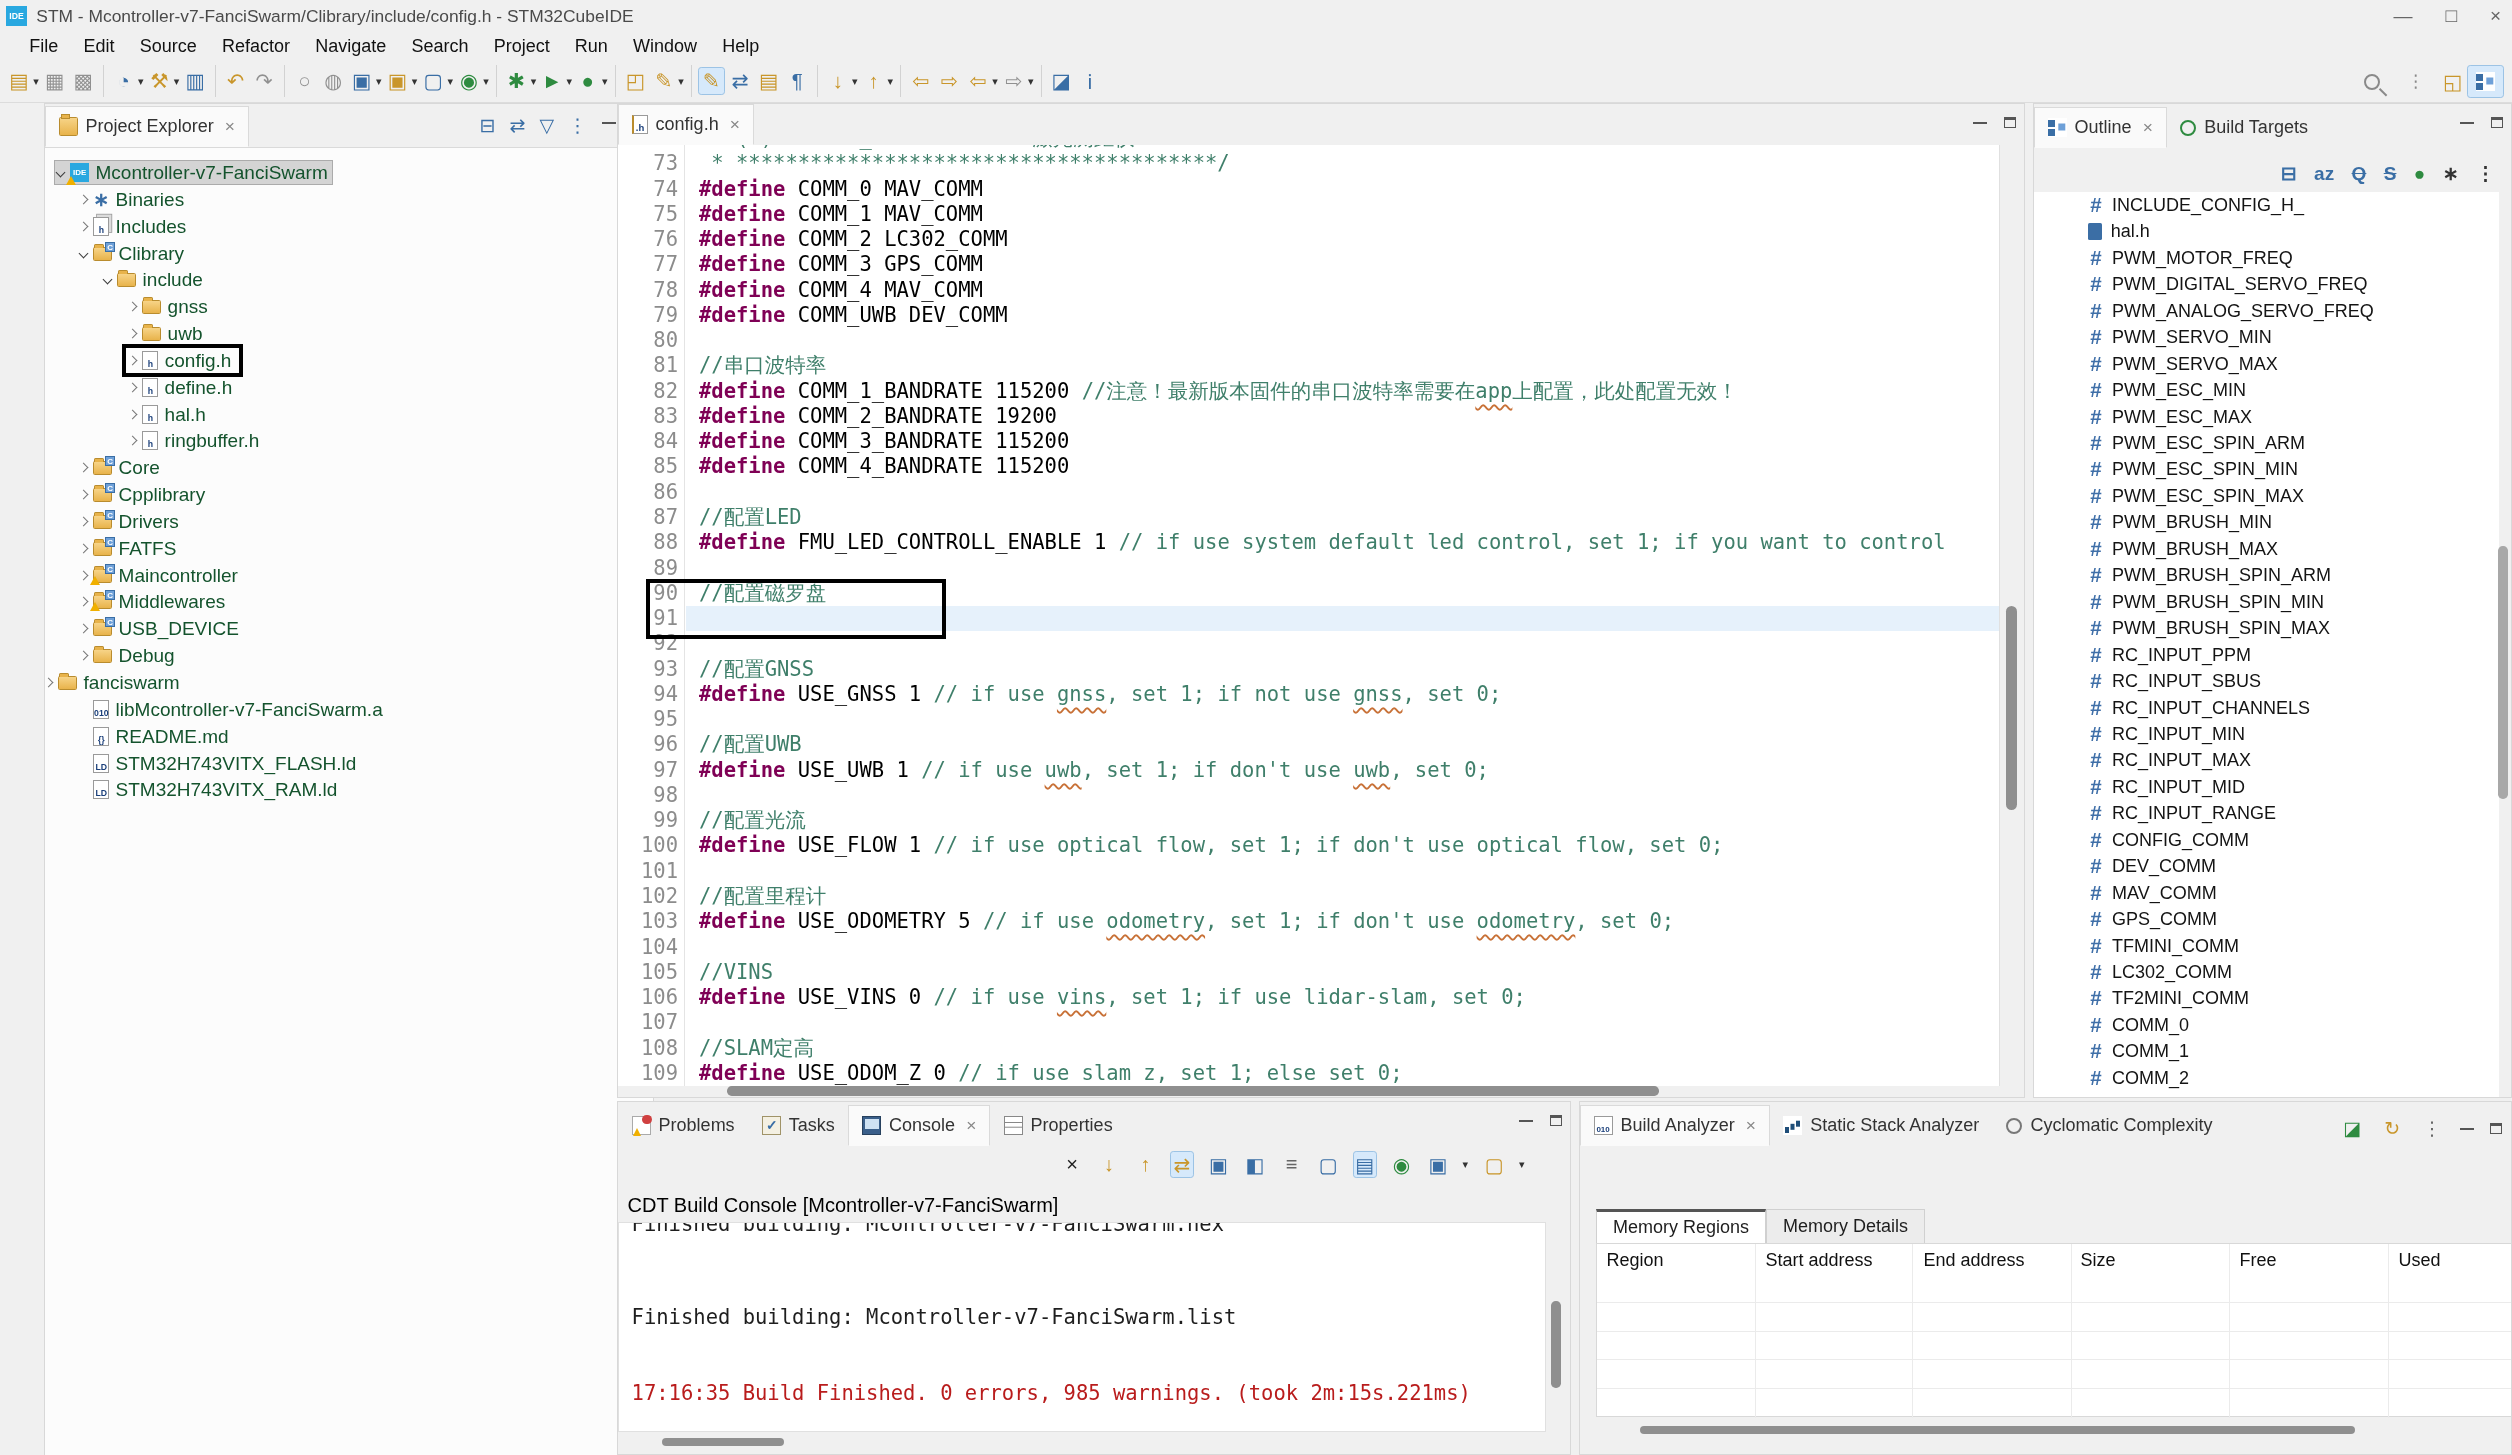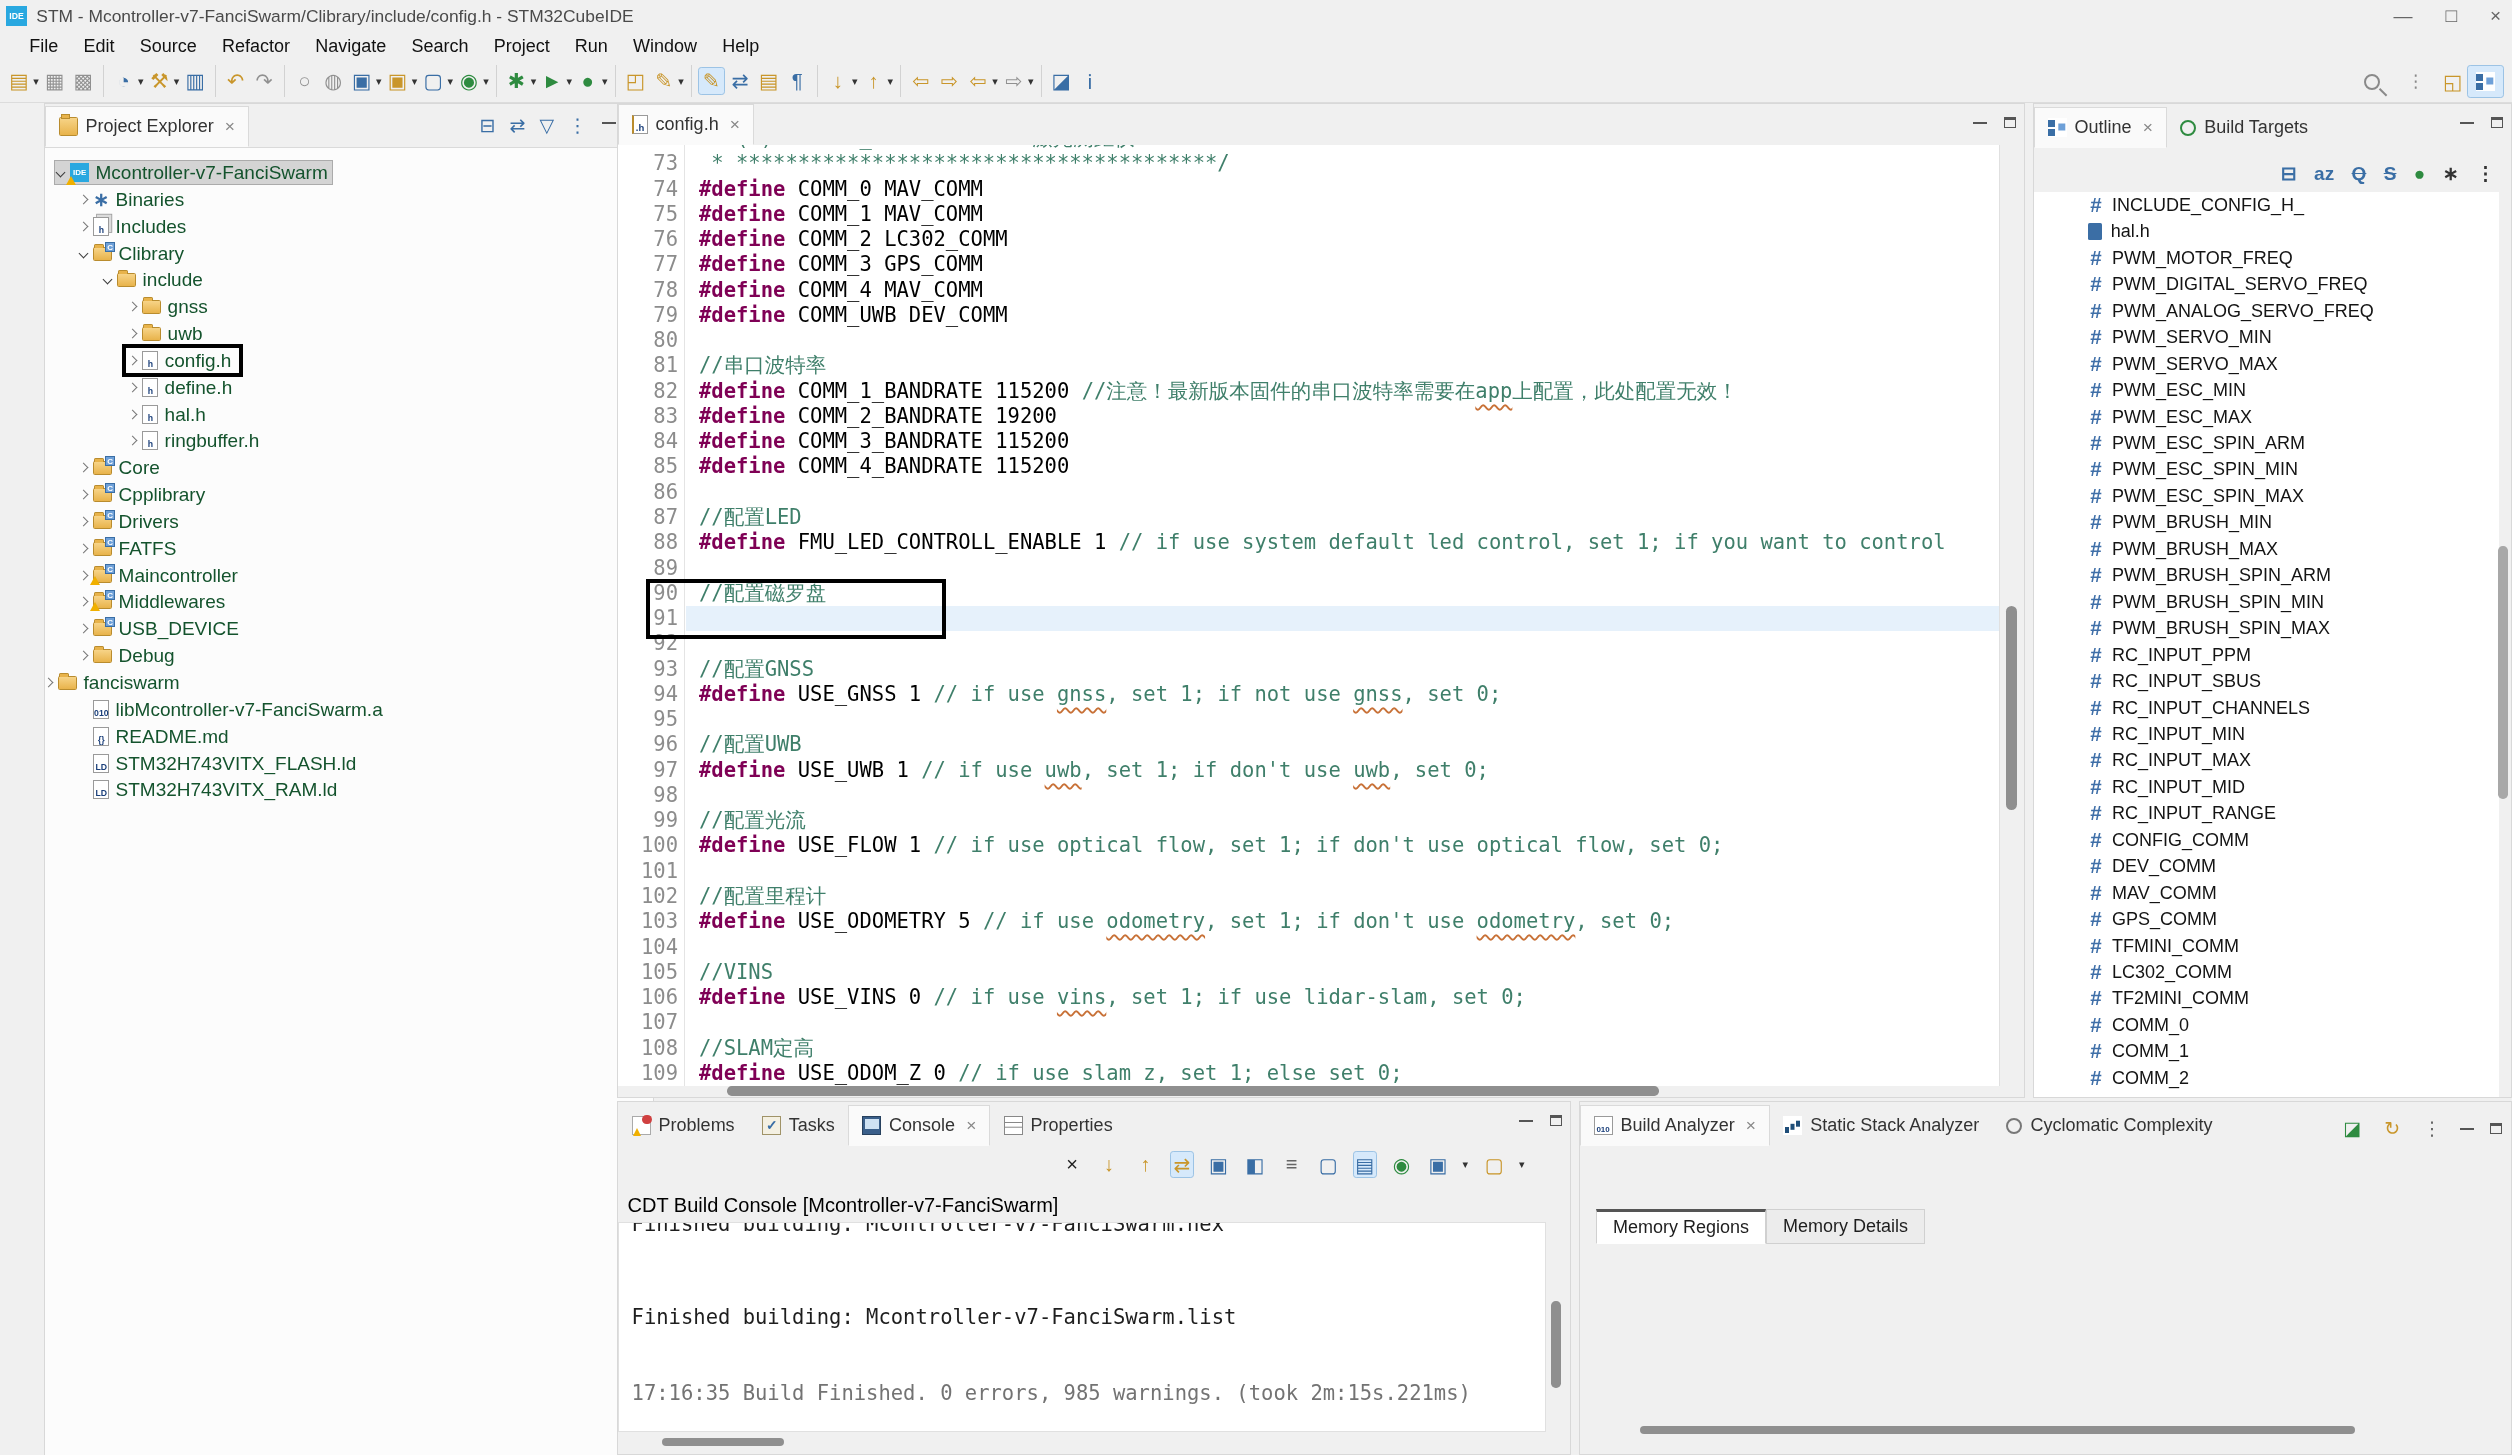--- a/index.html
+++ b/index.html
@@ -705,21 +705,21 @@
       <span class="cico green">◉</span>
       <span class="cico blue">▣</span>
       <span class="dd">▾</span>
       <span class="cico gold">▢</span>
       <span class="dd">▾</span>
     </div>
   <div id="console-title">CDT Build Console [Mcontroller-v7-FanciSwarm]</div>
   <div id="console-body">
       <div class="conline" style="top: -11px; color: rgb(30, 30, 30);">Finished building: Mcontroller-v7-FanciSwarm.hex</div>
       <div class="conline" style="top: 82px; color: rgb(30, 30, 30);">Finished building: Mcontroller-v7-FanciSwarm.list</div>
-      <div class="conline" style="top: 158px; color: #737373;">17:16:35 Build Finished. 0 errors, 985 warnings. (took 2m:15s.221ms)</div>
+      <div class="conline" style="top: 158px; color: #b91c1c;">17:16:35 Build Finished. 0 errors, 985 warnings. (took 2m:15s.221ms)</div>
     </div>
   <div id="console-vscroll">
       <div class="thumb"></div>
     </div>
   <div id="console-hscroll">
       <div class="thumb"></div>
     </div>
 </div>
 
 <div id="bottomright" class="panel">
@@ -742,17 +742,29 @@
         <span class="cico gold">↻</span>
         <span class="cico dkgray">⋮</span>
         <span class="btn-min"></span>
         <span class="btn-max"></span>
       </div>
   </div>
   <div id="memtabs">
       <div class="mtab active">Memory Regions</div>
       <div class="mtab">Memory Details</div>
     </div>
+  <div id="memtable">
+      <div class="mth" style="left: 0px; width: 159px; height: 174px;">Region</div>
+      <div class="mth" style="left: 159px; width: 157px; height: 174px;">Start address</div>
+      <div class="mth" style="left: 317px; width: 158px; height: 174px;">End address</div>
+      <div class="mth" style="left: 474px; width: 159px; height: 174px;">Size</div>
+      <div class="mth" style="left: 633px; width: 159px; height: 174px;">Free</div>
+      <div class="mth" style="left: 792px; width: 158px; height: 174px;">Used</div>
+      <div class="mrow" style="top: 58px;"></div>
+      <div class="mrow" style="top: 87px;"></div>
+      <div class="mrow" style="top: 115px;"></div>
+      <div class="mrow" style="top: 144px;"></div>
+    </div>
   <div id="mem-hscroll">
       <div class="thumb"></div>
     </div>
 </div>
 
 
 </body></html>

